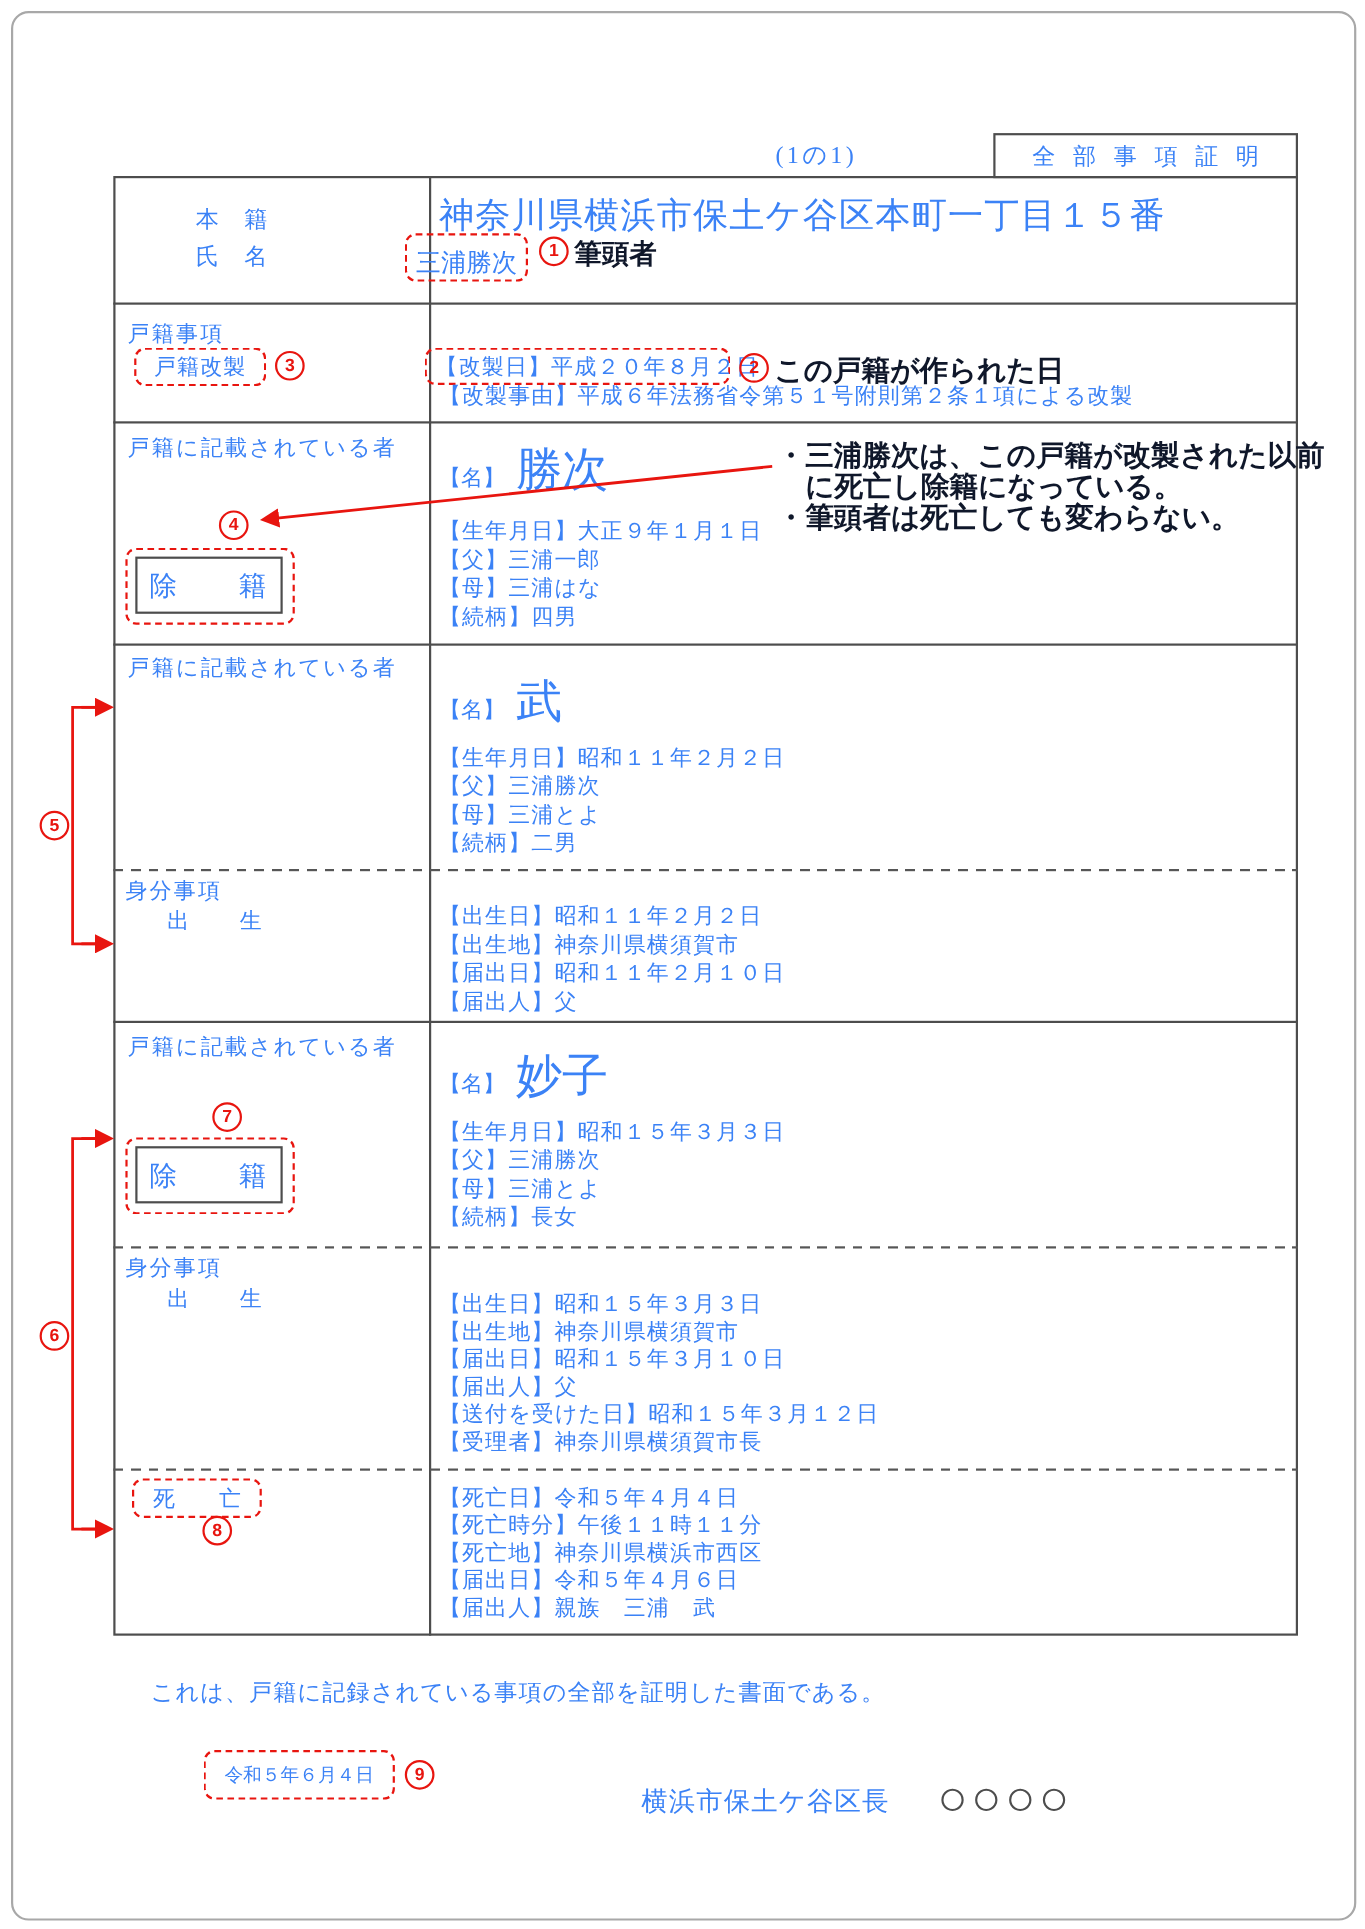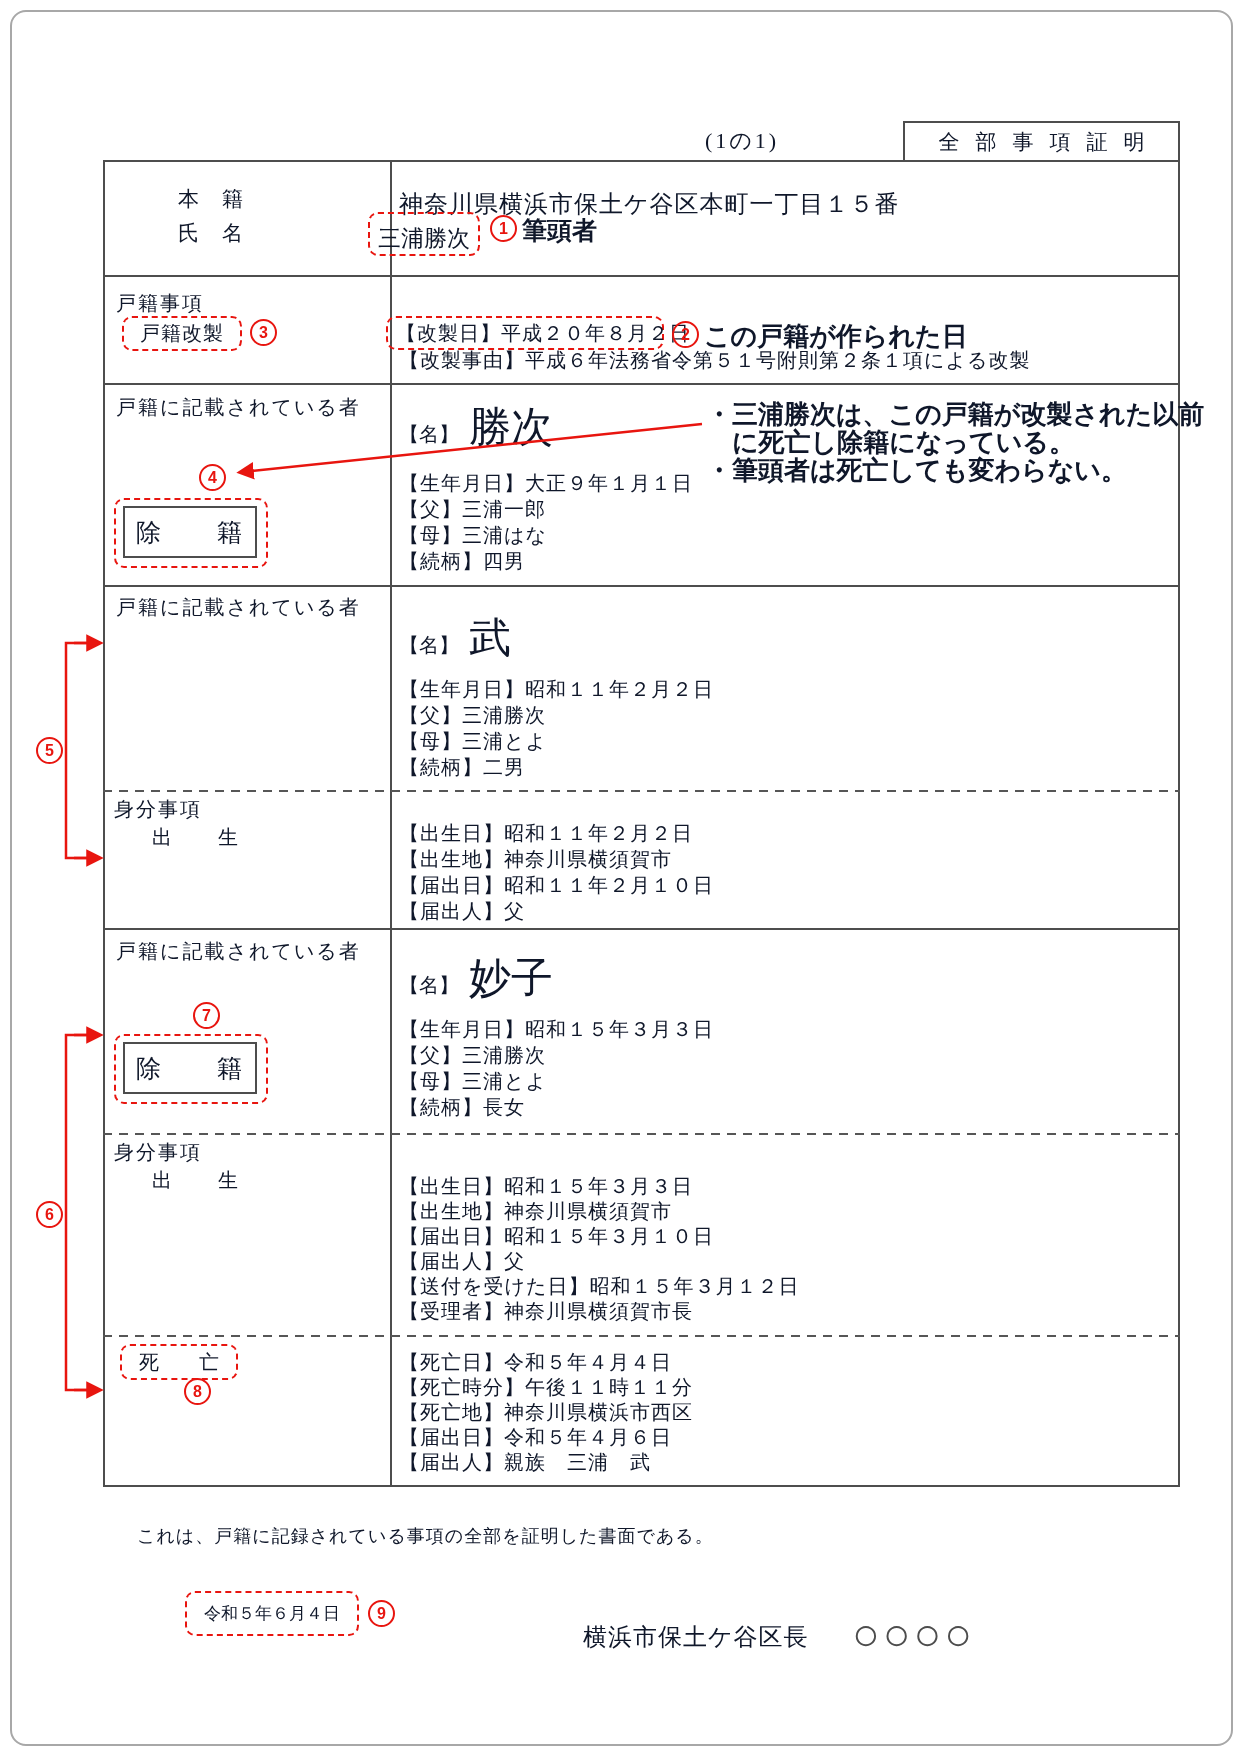--- a/index.html
+++ b/index.html
@@ -1,19 +1,19 @@
 <!DOCTYPE html>
 <html><head>
 <meta charset="utf-8">
 <style>
   html,body{margin:0;padding:0;background:#fff;}
   .page{position:relative;width:1241px;height:1754px;background:#fff;overflow:hidden;
         font-family:"Liberation Serif","DejaVu Serif",serif;color:#3d3d3d;}
   .abs{position:absolute;}
-  .doc{font-family:"Liberation Serif","DejaVu Serif",serif;color:#0f172a;}
+  .doc{font-family:"Liberation Serif","DejaVu Serif",serif;color:#3b82f6;}
   .redann{font-family:"Liberation Sans","DejaVu Sans",sans-serif;font-weight:bold;color:#0f172a;}
   .pageborder{left:10px;top:10px;width:1219px;height:1732px;border:2px solid #a8a8a8;border-radius:16px;}
   .tableframe{left:103px;top:160px;width:1077px;height:1327px;border:2px solid #4d4d4d;box-sizing:border-box;}
   .vdiv{left:390px;top:160px;width:2px;height:1327px;background:#4d4d4d;}
   .hsolid{left:103px;width:1077px;height:2px;background:#4d4d4d;}
   .hdash{left:103px;width:1077px;height:2px;
          background:repeating-linear-gradient(90deg,#565656 0 9px,transparent 9px 16px);}
   .titlebox{left:903px;top:121px;width:277px;height:41px;border:2px solid #4d4d4d;box-sizing:border-box;
             display:flex;align-items:center;justify-content:center;font-size:21px;letter-spacing:16px;text-indent:16px;}
   .lbl{font-size:21px;letter-spacing:1px;}
@@ -50,21 +50,21 @@
   <div class="abs hsolid" style="top:275px;"></div>
   <div class="abs hsolid" style="top:383px;"></div>
   <div class="abs hsolid" style="top:585px;"></div>
   <div class="abs hsolid" style="top:928px;"></div>
   <div class="abs hdash" style="top:790px;"></div>
   <div class="abs hdash" style="top:1133px;"></div>
   <div class="abs hdash" style="top:1335px;"></div>
 
   <div class="abs doc lbl" style="left:178px;top:185px;">本　籍</div>
   <div class="abs doc lbl" style="left:178px;top:219px;">氏　名</div>
-  <div class="abs doc" style="left:399px;top:188px;font-size:24px;letter-spacing:1px;white-space:nowrap;">神奈川県横浜市保土ケ谷区本町一丁目１５番</div>
+  <div class="abs doc" style="left:399px;top:174px;font-size:32px;letter-spacing:1px;white-space:nowrap;">神奈川県横浜市保土ケ谷区本町一丁目１５番</div>
   <div class="abs rbox" style="left:368px;top:212px;width:112px;height:44px;display:flex;align-items:flex-end;justify-content:center;">
     <span class="doc" style="font-size:23px;">三浦勝次</span>
   </div>
   <div class="abs cnum" style="left:490px;top:215px;">1</div>
   <div class="abs redann" style="left:522px;top:214px;font-size:25px;">筆頭者</div>
 
   <div class="abs doc seclbl" style="left:116px;top:290px;">戸籍事項</div>
   <div class="abs rbox" style="left:122px;top:316px;width:120px;height:35px;display:flex;align-items:center;justify-content:center;">
     <span class="doc" style="font-size:20px;letter-spacing:1px;text-align:center;">戸籍改製</span>
   </div>
@@ -149,21 +149,21 @@
   <div class="abs cnum" style="left:184px;top:1378px;">8</div>
   <div class="abs doc lines25" style="left:399px;top:1350px;">
     <div>【死亡日】令和５年４月４日</div>
     <div>【死亡時分】午後１１時１１分</div>
     <div>【死亡地】神奈川県横浜市西区</div>
     <div>【届出日】令和５年４月６日</div>
     <div>【届出人】親族　三浦　武</div>
   </div>
   <div class="abs cnum" style="left:36px;top:1201px;">6</div>
 
-  <div class="abs doc" style="left:137px;top:1524px;font-size:18px;letter-spacing:1px;white-space:nowrap;">これは、戸籍に記録されている事項の全部を証明した書面である。</div>
+  <div class="abs doc" style="left:137px;top:1524px;font-size:21px;letter-spacing:1px;white-space:nowrap;">これは、戸籍に記録されている事項の全部を証明した書面である。</div>
   <div class="abs rbox" style="left:185px;top:1591px;width:174px;height:45px;display:flex;align-items:center;justify-content:center;">
     <span class="doc" style="font-size:17px;">令和５年６月４日</span>
   </div>
   <div class="abs cnum" style="left:368px;top:1600px;">9</div>
   <div class="abs doc" style="left:583px;top:1621px;font-size:24px;letter-spacing:1px;white-space:nowrap;">横浜市保土ケ谷区長</div>
   <div class="abs doc" style="left:852px;top:1608px;font-size:46px;letter-spacing:3px;color:#4d4d4d;">○○○○</div>
 
   <svg class="abs svgoverlay" width="1241" height="1754" viewBox="0 0 1241 1754">
     <defs>
       <marker id="arr" viewBox="0 0 10 10" markerWidth="7" markerHeight="7" refX="1" refY="5" orient="auto" markerUnits="strokeWidth">

